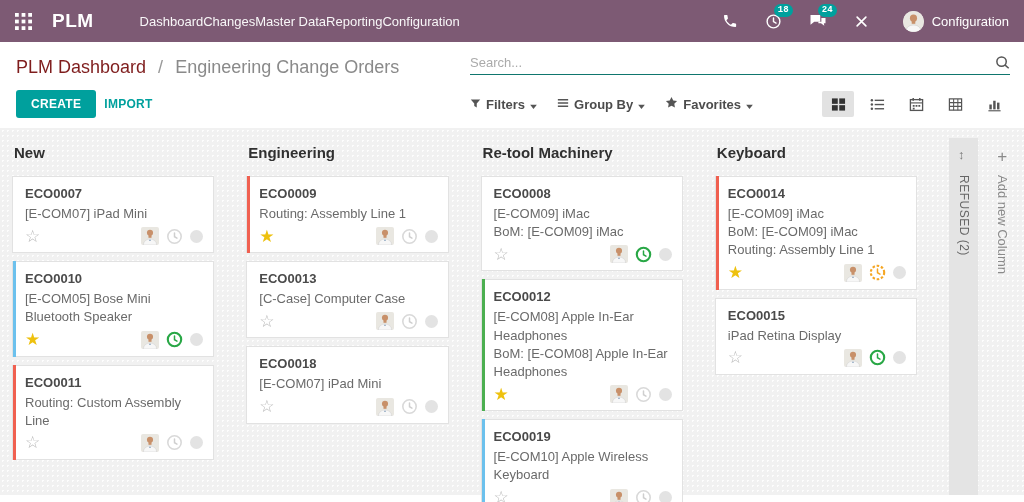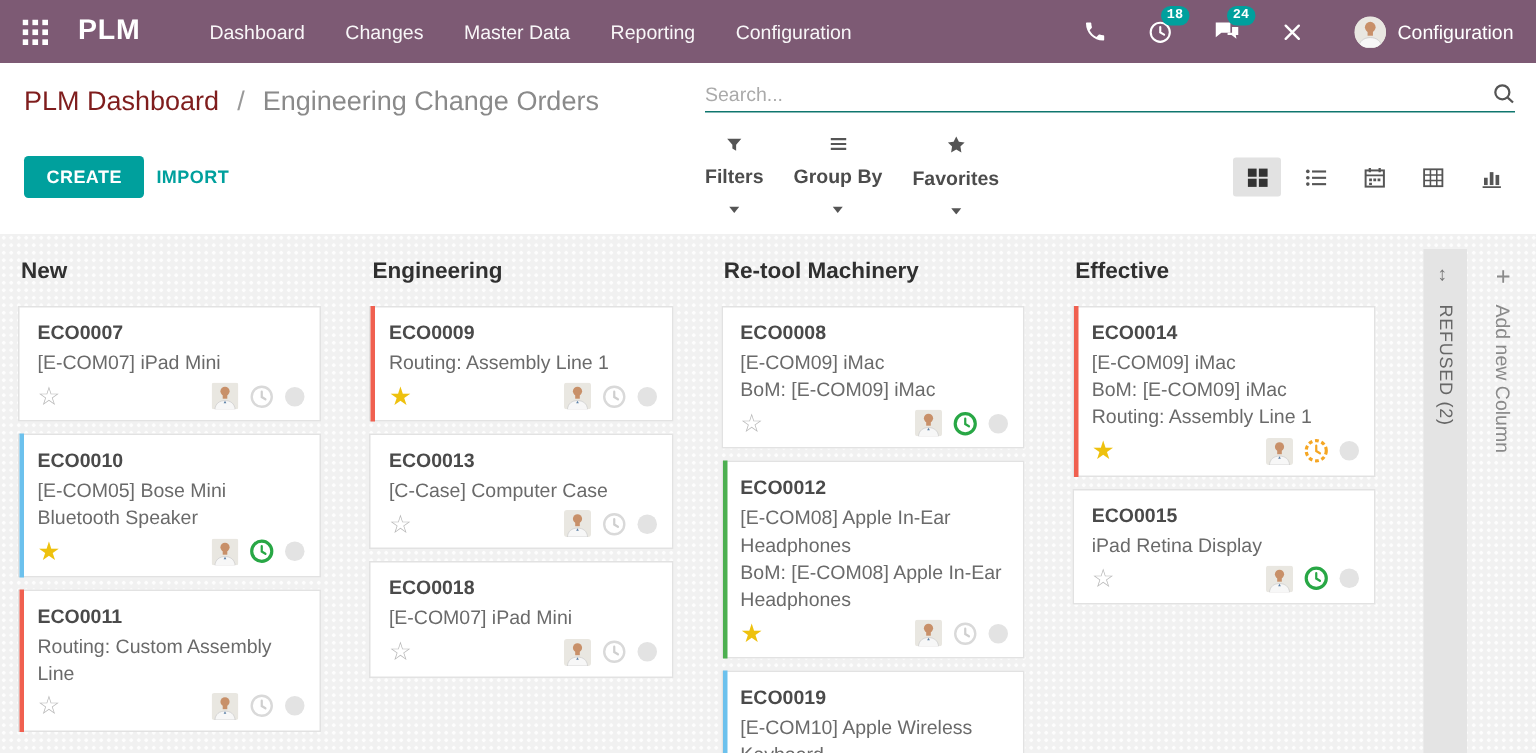--- a/index.html
+++ b/index.html
@@ -4,21 +4,21 @@
 <style>
   * { margin:0; padding:0; box-sizing:border-box; }
   html,body { width:1024px; height:502px; overflow:hidden;
     font-family:"Liberation Sans", sans-serif; background:#fff; }
 
   
   .navbar { height:42px; background:#7d5a74; display:flex; align-items:center;
     padding:0 15px; color:#fff; }
   .apps-btn { width:20px; height:20px; margin-right:17px; cursor:pointer; display:flex; align-items:center; }
   .brand { font-size:19px; font-weight:bold; letter-spacing:.5px; margin-right:46px; cursor:pointer; }
-  .nav-menu { display:flex; gap:27px; font-size:13px; }
+  .nav-menu { display:flex; font-size:13px; }
   .nav-menu span { cursor:pointer; color:rgba(255,255,255,.95); }
   .nav-right { margin-left:auto; display:flex; align-items:center; gap:26px; }
   .nav-icon { position:relative; width:18px; height:18px; cursor:pointer; display:flex; align-items:center; justify-content:center; }
   .badge { position:absolute; top:-8px; right:-10px; background:#00a09d; color:#fff;
     font-size:9px; font-weight:bold; border-radius:9px; padding:2px 4px; line-height:1; min-width:16px; text-align:center;font-family:Liberation Mono, monospace; }
   .user-box { display:flex; align-items:center; gap:8px; font-size:13px; cursor:pointer; margin-left:6px; }
   .user-avatar { width:21px; height:21px; border-radius:50%; overflow:hidden; background:#e9e7e1; display:block; }
 
   
   .control-panel { background:#fff; padding:13px 14px 10px 16px; }
@@ -32,21 +32,21 @@
     font-family:"Liberation Sans", sans-serif; background:transparent; }
   .search-box input::placeholder { color:#aaa; }
   .mag { cursor:pointer; display:flex; }
   .cp-row2 { display:flex; align-items:center; margin-top:12px; }
   .btn-zone { flex:1; display:flex; align-items:center; gap:8px; }
   .btn-create { background:#00a09d; color:#fff; border:none; font-weight:bold; font-size:12px;
     padding:7px 15px; border-radius:3px; cursor:pointer; font-family:"Liberation Sans", sans-serif; letter-spacing:.3px; }
   .btn-import { color:#00a09d; font-weight:bold; font-size:12px; cursor:pointer; letter-spacing:.3px; }
   .right-zone { width:540px; display:flex; align-items:center; }
   .filter-menus { display:flex; gap:20px; }
-  .fmenu { display:flex; align-items:center; gap:5px; font-size:13px; color:#4c4c4c; cursor:pointer; font-weight:bold;flex-direction:column; }
+  .fmenu { display:flex; align-items:center; gap:5px; font-size:13px; color:#4c4c4c; cursor:pointer; font-weight:bold; }
   .switcher { margin-left:auto; display:flex; gap:7px; }
   .sw-btn { width:32px; height:26px; display:flex; align-items:center; justify-content:center;
     color:#555; cursor:pointer; border-radius:2px; }
   .sw-btn.active { background:#e2e2e2; color:#333; }
 
   
   .kanban { height:367px; background:#f1f1f1;
     background-image:radial-gradient(circle, rgba(255,255,255,.85) 1px, transparent 1px);
     background-size:5px 5px; padding:10px 10px 0 12px; }
   .kanban-board { display:flex; height:100%; }
@@ -453,21 +453,21 @@
                   <circle cx="8" cy="8" r="6.3" fill="#fff" stroke="#d9d9d9" stroke-width="1.5"></circle>
                   <path d="M8 4.8v3.4l2.3 1.4" fill="none" stroke="#cfcfcf" stroke-width="1.4" stroke-linecap="round"></path>
                 </svg>
               </span>
               <span class="kdot"></span>
             </span>
           </div>
         </div>
       </div>
       <div class="kcolumn">
-        <div class="kcol-header">Effective</div>
+        <div class="kcol-header">Keyboard</div>
         <div class="kcard">
           <span class="kaccent" style="background:#f06050"></span>
           <div class="kcard-title">ECO0014</div>
           <div class="kcard-line">[E-COM09] iMac</div>
           <div class="kcard-line">BoM: [E-COM09] iMac</div>
           <div class="kcard-line">Routing: Assembly Line 1</div>
           <div class="kcard-footer">
             <span class="kstar" style="color:#eec10e">★</span>
             <span class="kicons">
               <span class="kavatar"><svg viewBox="0 0 20 20" width="18" height="18">

